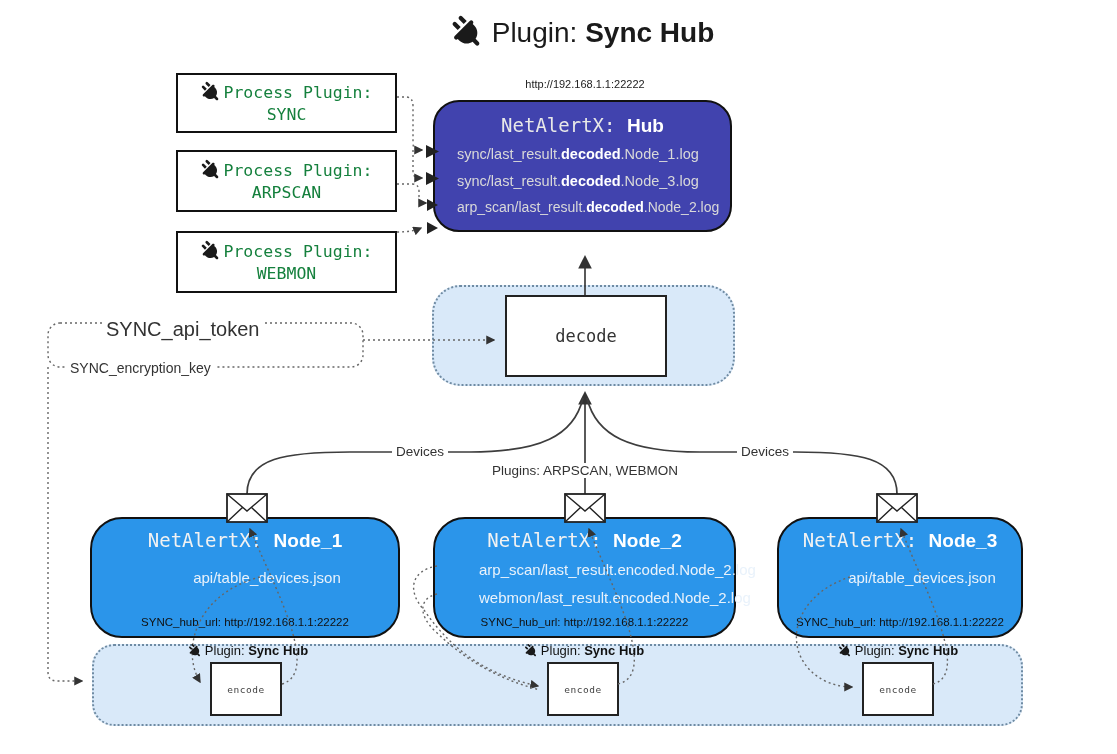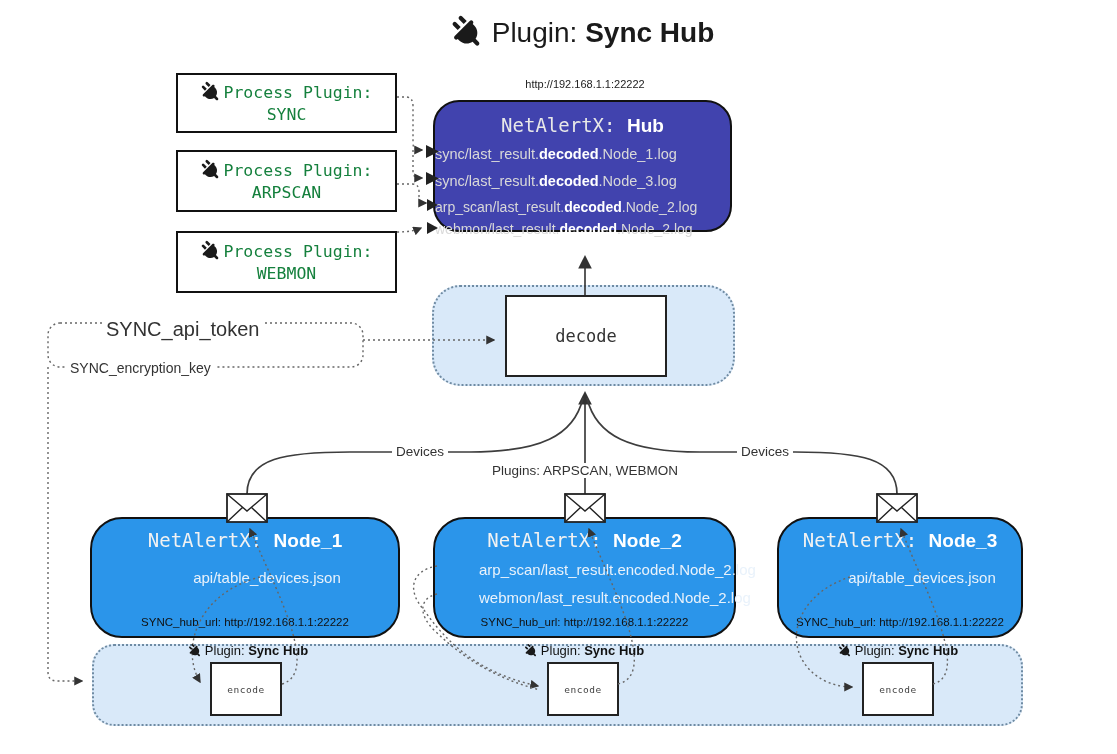--- a/index.html
+++ b/index.html
@@ -16,21 +16,21 @@
   .plug-xs { width:14px; height:14px; }
 
   
   .hub-url { position:absolute; top:78px; left:585px; transform:translateX(-50%);
              font-size:11px; color:#222; z-index:3; white-space:nowrap; }
   .hub-box { position:absolute; left:433px; top:100px; width:299px; height:132px;
              background:#4143ae; border:2.5px solid #111; border-radius:26px; z-index:2; }
   .hub-title { position:absolute; top:12px; left:0; right:0; text-align:center;
                font-family:"DejaVu Sans Mono", monospace; font-size:19px; color:#e8e8e8; white-space:nowrap; }
   .hub-title .bold { font-family:"Liberation Sans", sans-serif; font-weight:700; color:#fff; }
-  .hub-line { position:absolute; left:0; white-space:nowrap; font-size:14px; color:#d9d9d9; }
+  .hub-line { position:absolute; left:22px; white-space:nowrap; font-size:14px; color:#d9d9d9; }
   .hub-line .bold { font-weight:700; color:#fff; }
   .hl0 { top:44px; font-size:14.5px; }
   .hl1 { top:71px; font-size:14.5px; }
   .hl2 { top:97px; }
   .hl3 { top:119px; }
 
   
   .pbox { position:absolute; left:176px; width:221px; background:#fff; border:2px solid #111;
           display:flex; flex-direction:column; align-items:center; justify-content:center;
           font-family:"DejaVu Sans Mono", monospace; font-size:16.5px; color:#15803d; z-index:2; }
@@ -157,21 +157,20 @@
     </svg>
     <span><span>Plugin: </span><span class="bold">Sync Hub</span></span>
   </div>
 
   <div class="hub-url">http://192.168.1.1:22222</div>
   <div class="hub-box">
     <div class="hub-title"><span>NetAlertX: </span><span class="bold">Hub</span></div>
     <div class="hub-line hl0"><span>sync/last_result.</span><span class="bold">decoded</span><span>.Node_1.log</span></div>
     <div class="hub-line hl1"><span>sync/last_result.</span><span class="bold">decoded</span><span>.Node_3.log</span></div>
     <div class="hub-line hl2"><span>arp_scan/last_result.</span><span class="bold">decoded</span><span>.Node_2.log</span></div>
-    <div class="hub-line hl3"><span>webmon/last_result.</span><span class="bold">decoded</span><span>.Node_2.log</span></div>
   </div>
 
   <div class="pbox" style="top:73px;height:60px;">
     <div class="row1">
         <svg class="plug-sm" viewBox="0 0 384 512" style="overflow:visible">
           <g transform="rotate(-45 192 256)">
             <path fill="#1a1a1a" d="M320 32a32 32 0 1 0 -64 0v96h64V32zM192 32a32 32 0 1 0 -64 0v96h64V32zM32 160c-17.7 0-32 14.3-32 32s14.3 32 32 32v32c0 77.4 55 142 128 156.8V480c0 17.7 14.3 32 32 32s32-14.3 32-32V412.8C297 398 352 333.4 352 256V224c17.7 0 32-14.3 32-32s-14.3-32-32-32H32z"></path>
           </g>
         </svg>
         <span>Process Plugin:</span>

